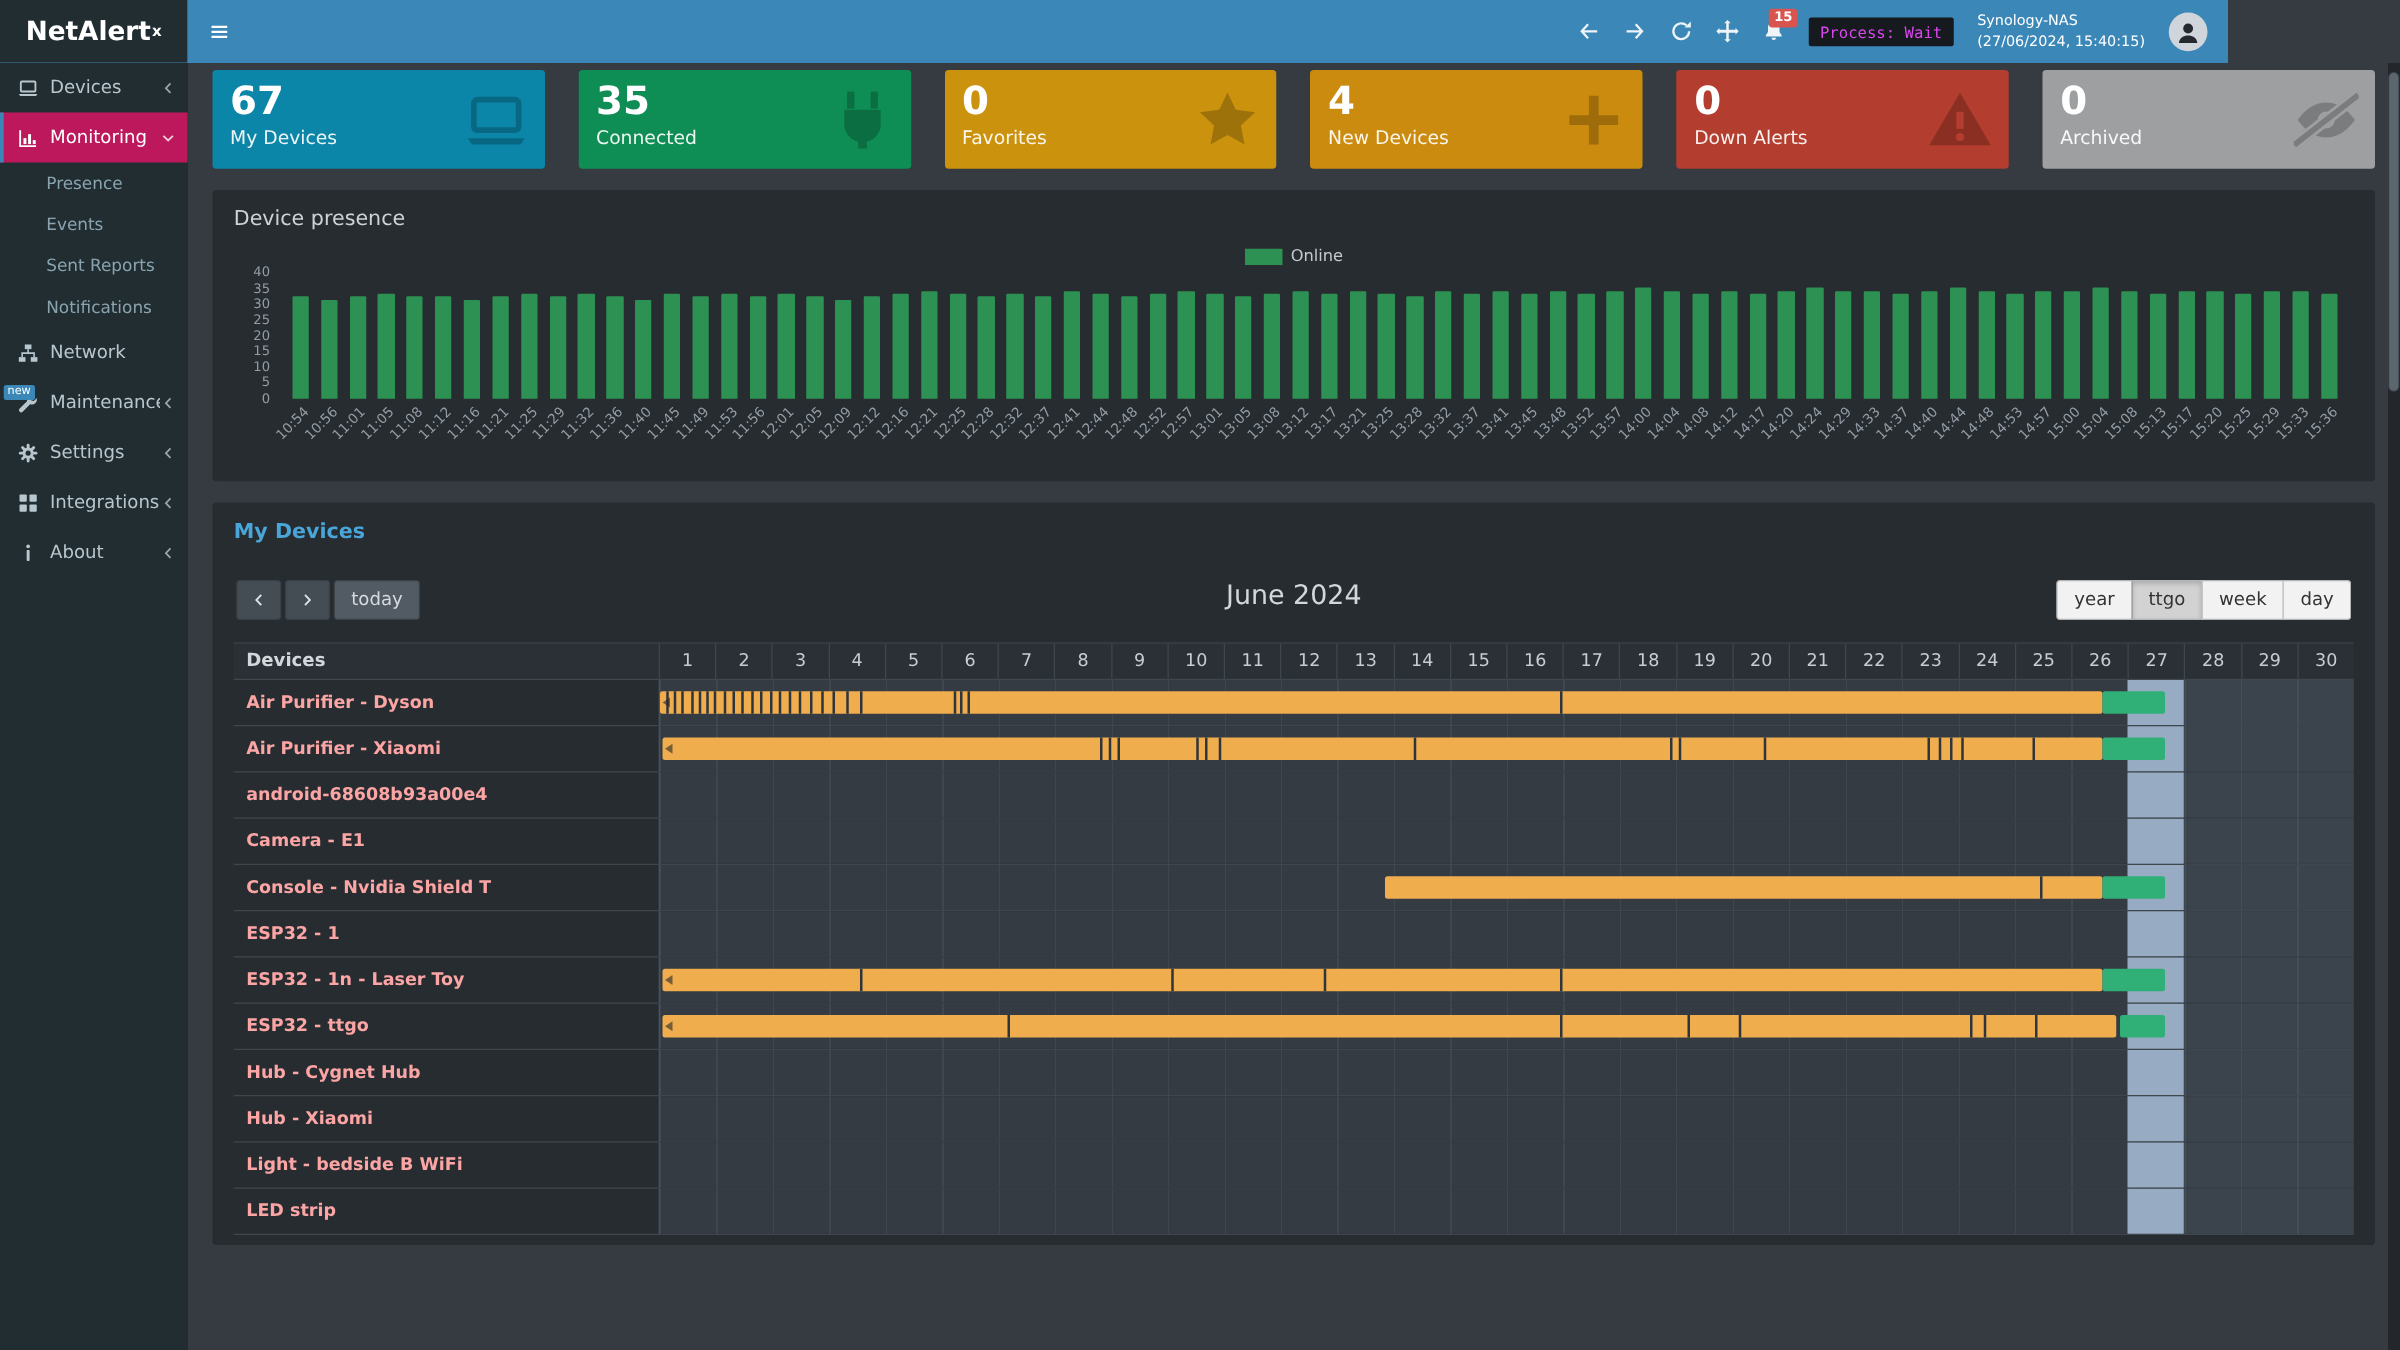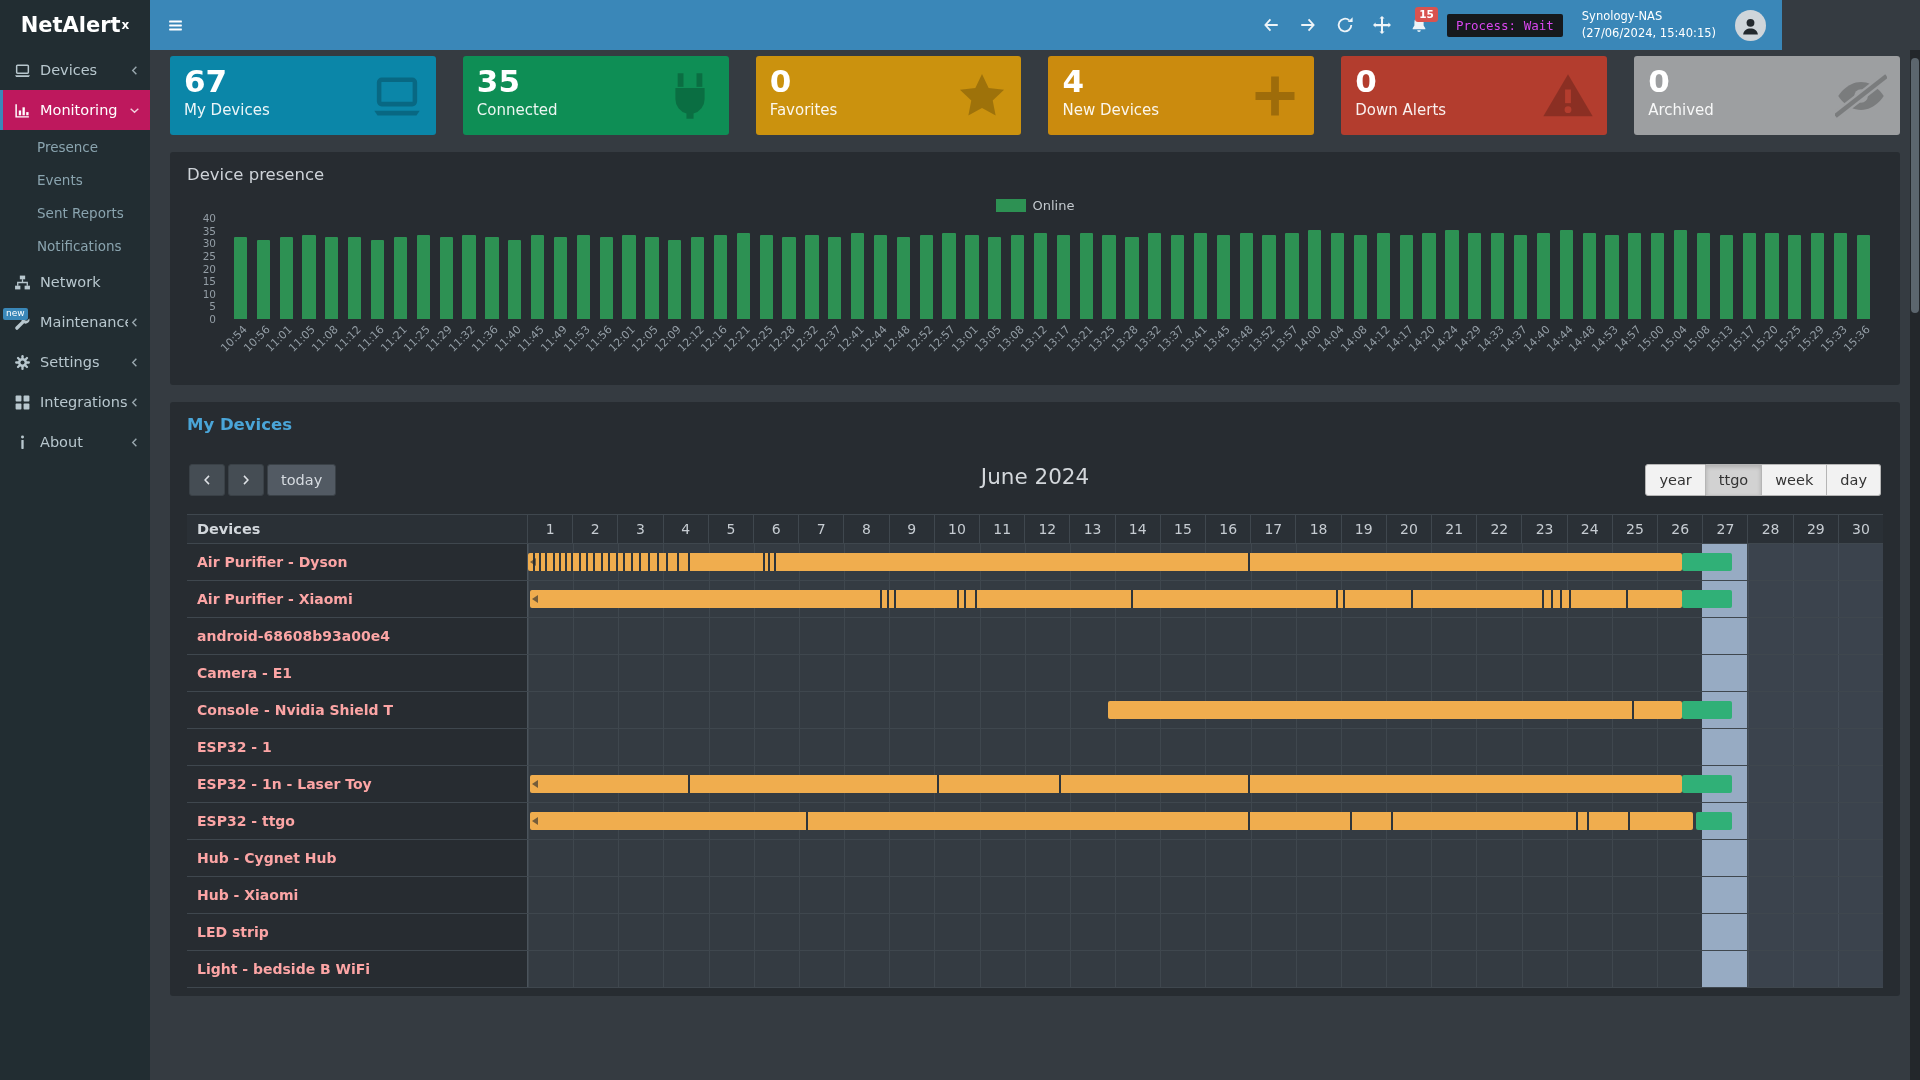--- a/index.html
+++ b/index.html
@@ -892,30 +892,30 @@
             <div class="cal-namecell">
               <span class="devname">Hub - Xiaomi</span>
             </div>
             <div class="timeline">
               <div class="ov-future"></div>
               <div class="ov-today"></div>
             </div>
           </div>
           <div class="cal-row cal-body-row">
             <div class="cal-namecell">
+              <span class="devname">Light - bedside B WiFi</span>
+            </div>
+            <div class="timeline">
+              <div class="ov-future"></div>
+              <div class="ov-today"></div>
+            </div>
+          </div>
+          <div class="cal-row cal-body-row">
+            <div class="cal-namecell">
               <span class="devname">LED strip</span>
-            </div>
-            <div class="timeline">
-              <div class="ov-future"></div>
-              <div class="ov-today"></div>
-            </div>
-          </div>
-          <div class="cal-row cal-body-row">
-            <div class="cal-namecell">
-              <span class="devname">Light - bedside B WiFi</span>
             </div>
             <div class="timeline">
               <div class="ov-future"></div>
               <div class="ov-today"></div>
             </div>
           </div>
         </div>
     </div>
   </section>
 

